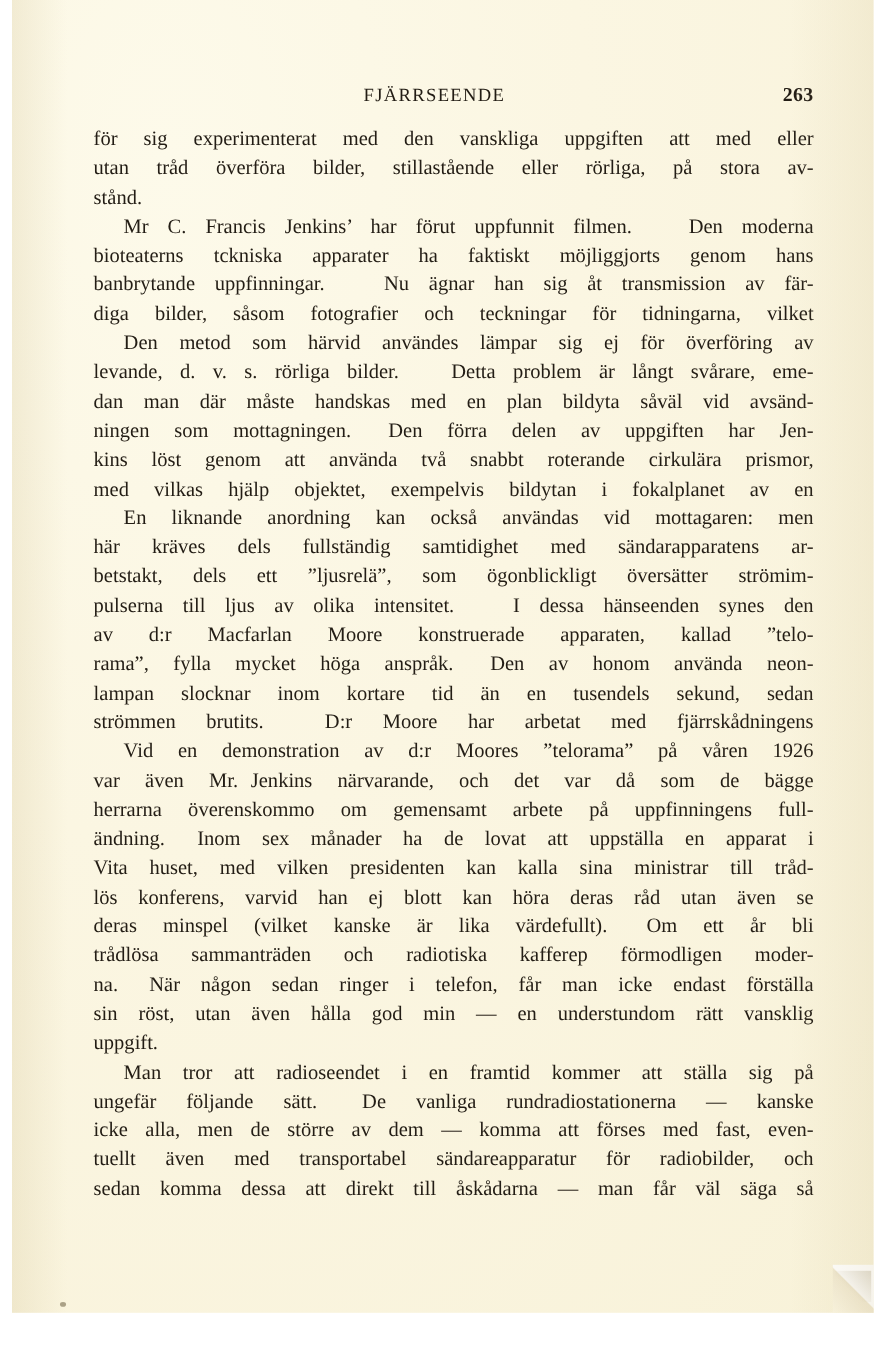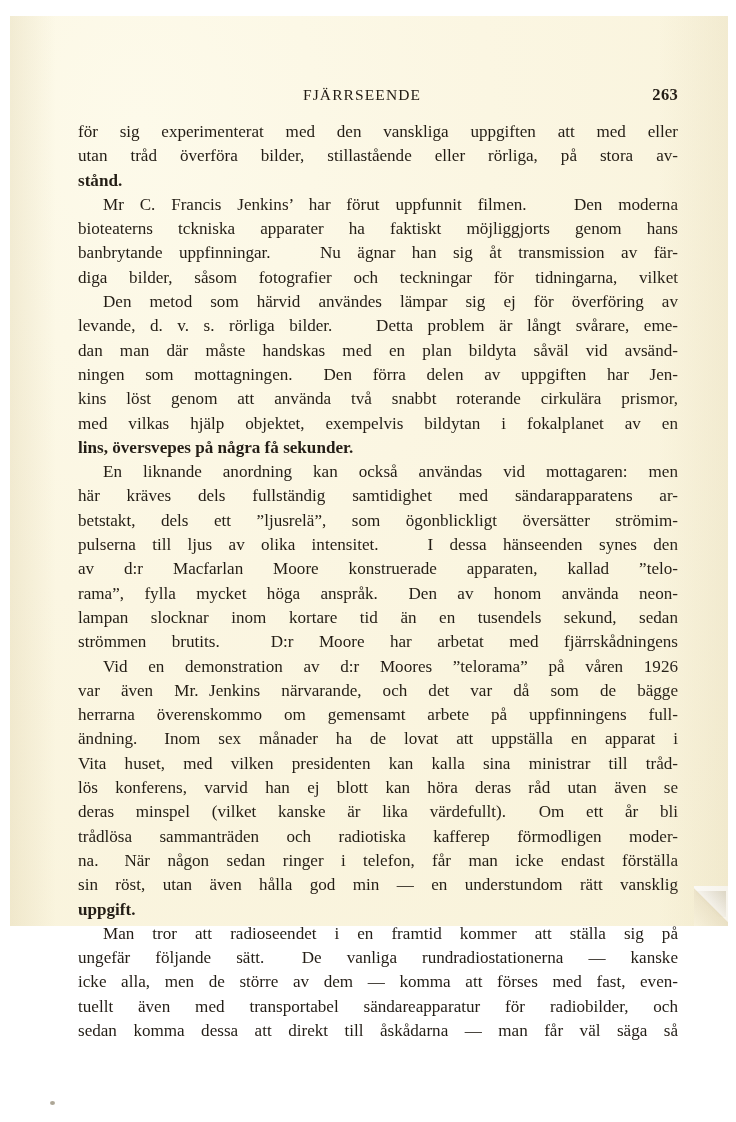--- a/index.html
+++ b/index.html
@@ -15,23 +15,23 @@
     height: 1122px;
     overflow: hidden;
     background: #ffffff;
     font-family: "Liberation Serif", "DejaVu Serif", serif;
   }
 
   
   #paper {
     position: absolute;
     left: 10px;
-    top: 16px;
+    top: 0px;
     width: 718px;
-    height: 910px;
+    height: 1094px;
     background:
       radial-gradient(ellipse at 18% 12%, #fdfaea 0%, #fbf6e2 42%, #f8f2d9 100%);
     box-shadow: 0 0 0 0 rgba(0,0,0,0);
   }
 
   
   #paper::before {
     content: "";
     position: absolute;
     left: 0; top: 0; bottom: 0;
@@ -123,21 +123,20 @@
   
   .line {
     display: block;
     text-align: justify;
     text-align-last: justify;
     white-space: pre-wrap;
   }
   .line.last {
     text-align: left;
     text-align-last: left;
-    font-weight: bold;
   }
   .line.indent {
     text-indent: 25px;
   }
 </style>
 </head>
 <body>
 
 <div id="scan-page">
   <div id="paper">
@@ -159,21 +158,20 @@
           <span class="line">banbrytande uppfinningar.   Nu ägnar han sig åt transmission av fär-</span>
           <span class="line">diga bilder, såsom fotografier och teckningar för tidningarna, vilket</span>
         </p>
         <p class="para">
           <span class="line indent">Den metod som härvid användes lämpar sig ej för överföring av</span>
           <span class="line">levande, d. v. s. rörliga bilder.   Detta problem är långt svårare, eme-</span>
           <span class="line">dan man där måste handskas med en plan bildyta såväl vid avsänd-</span>
           <span class="line">ningen  som  mottagningen.   Den  förra  delen  av  uppgiften  har  Jen-</span>
           <span class="line">kins löst genom att använda två snabbt roterande cirkulära prismor,</span>
           <span class="line">med  vilkas  hjälp  objektet,  exempelvis  bildytan  i  fokalplanet  av  en</span>
-          <span class="line last">lins, översvepes på några få sekunder.</span>
         </p>
         <p class="para">
           <span class="line indent">En liknande anordning kan också användas vid mottagaren: men</span>
           <span class="line">här  kräves  dels  fullständig  samtidighet  med  sändarapparatens  ar-</span>
           <span class="line">betstakt,  dels  ett  ”ljusrelä”,  som  ögonblickligt  översätter  strömim-</span>
           <span class="line">pulserna till ljus av olika intensitet.   I dessa hänseenden synes den</span>
           <span class="line">av  d:r  Macfarlan  Moore  konstruerade  apparaten,  kallad  ”telo-</span>
           <span class="line">rama”,  fylla  mycket  höga  anspråk.   Den  av  honom  använda  neon-</span>
           <span class="line">lampan  slocknar  inom  kortare  tid  än  en  tusendels  sekund,  sedan</span>
           <span class="line">strömmen  brutits.    D:r  Moore  har  arbetat  med  fjärrskådningens</span>

